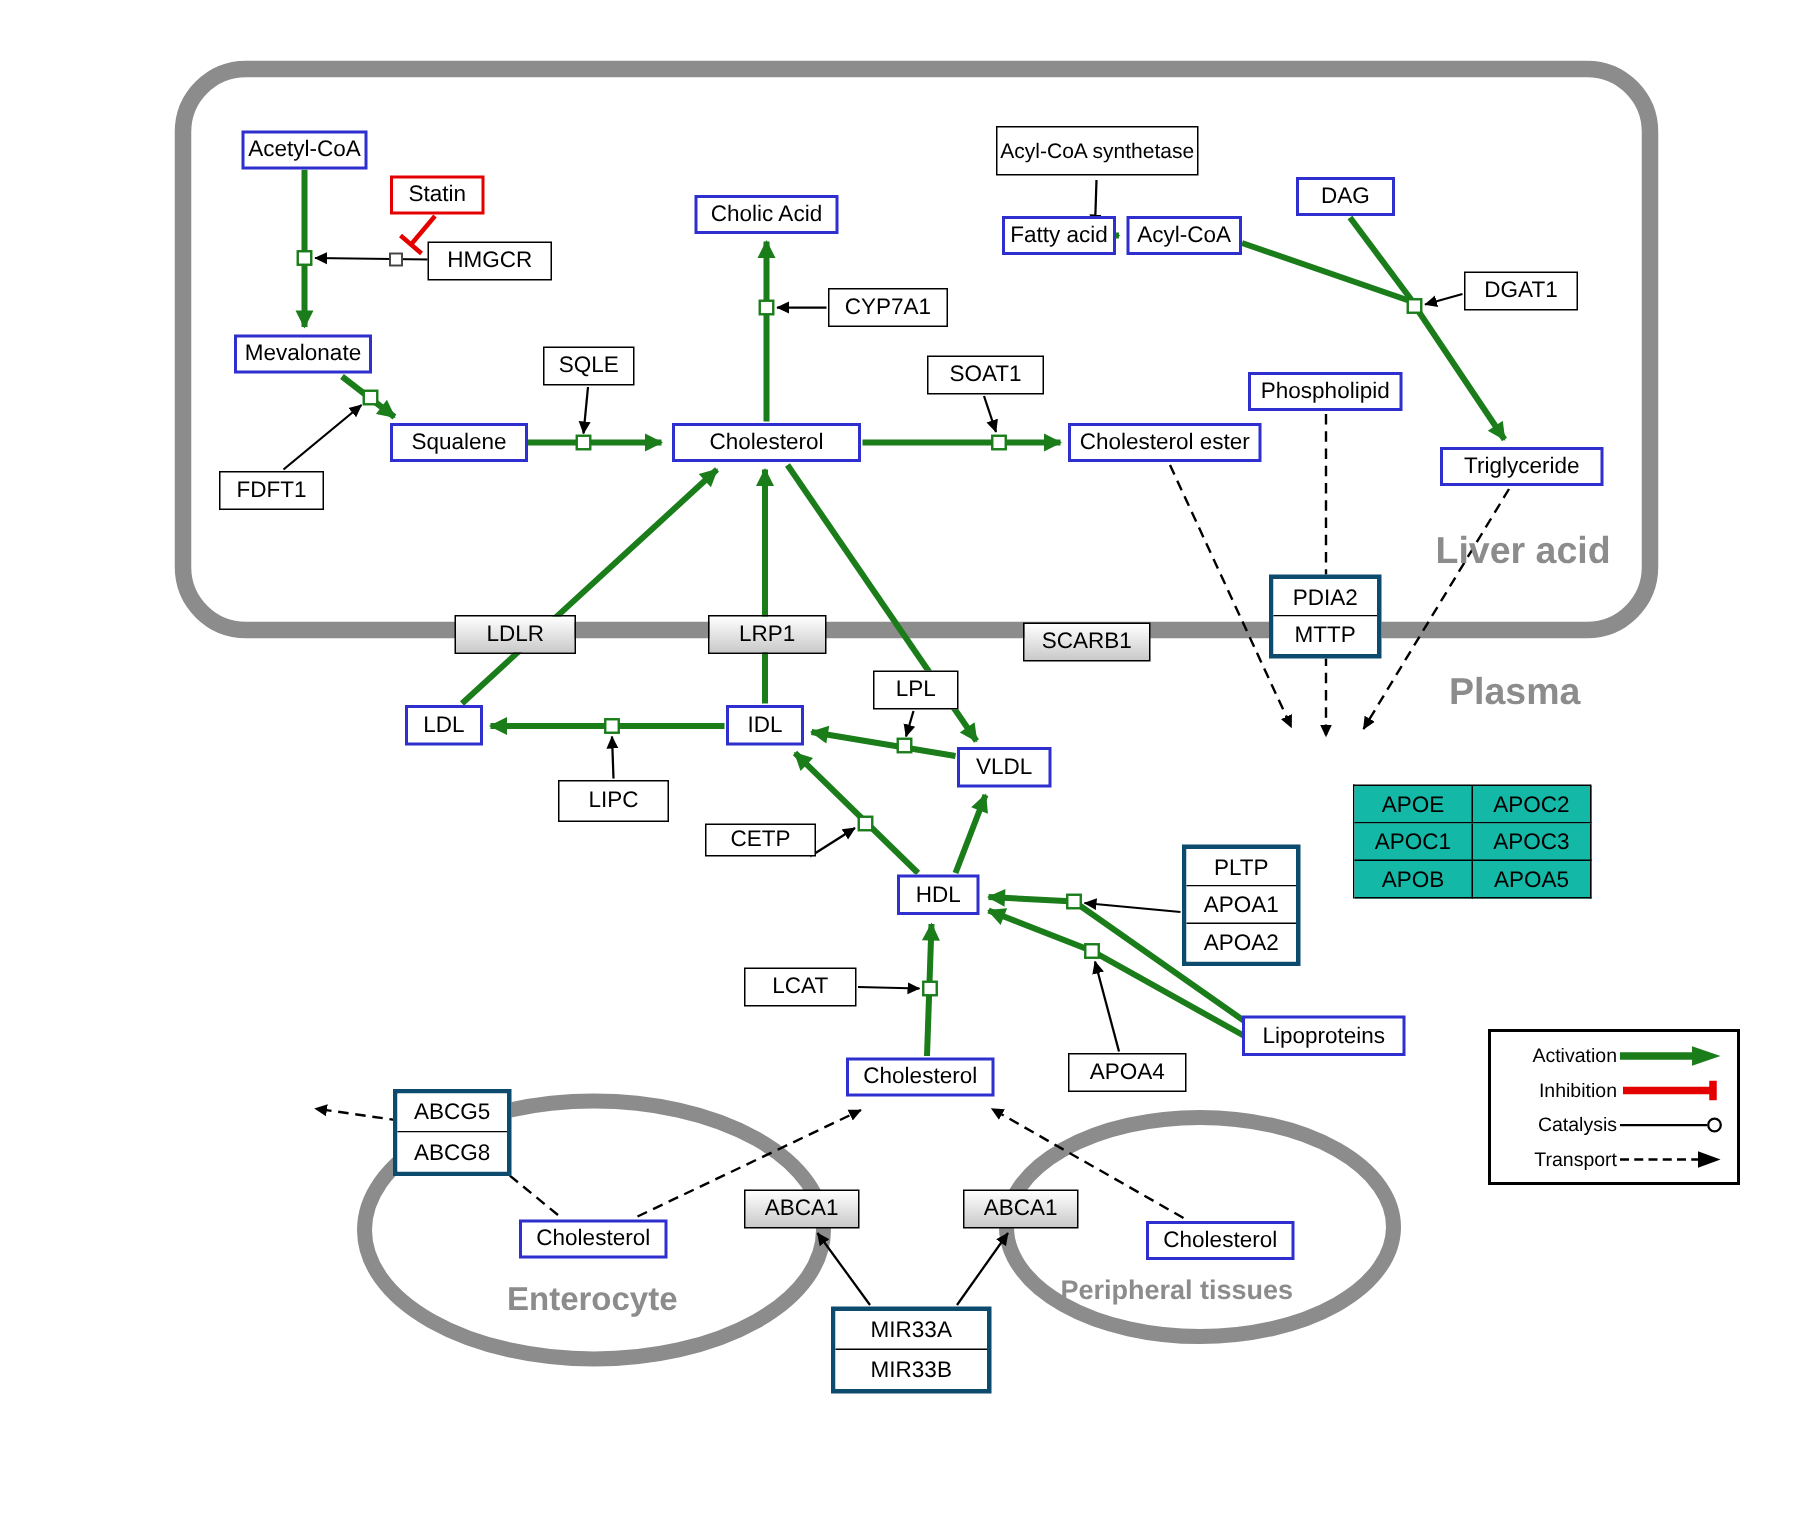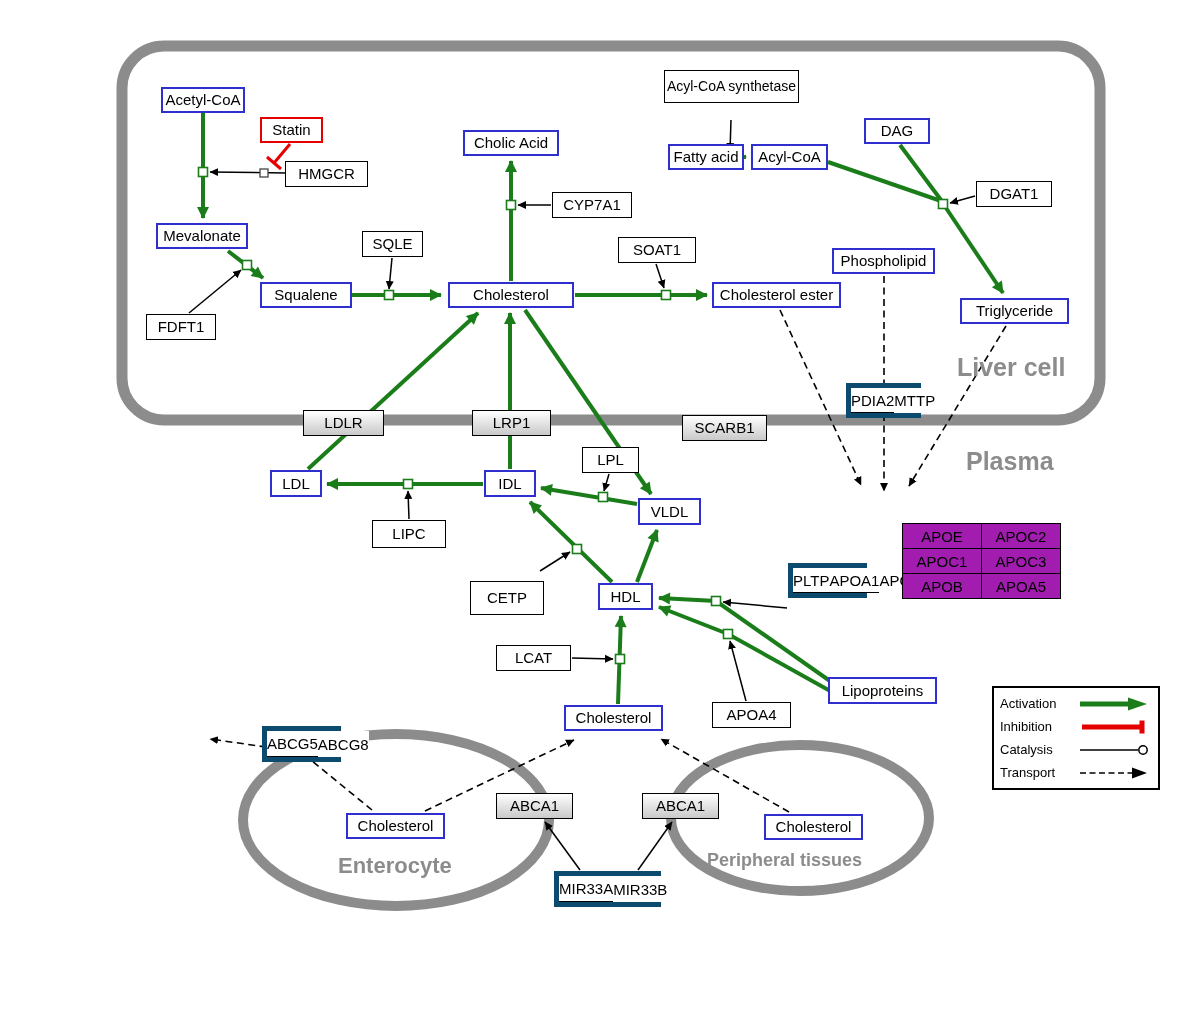--- a/index.html
+++ b/index.html
@@ -4,40 +4,40 @@
 <style>
   *{margin:0;padding:0;box-sizing:border-box}
   html,body{width:1200px;height:1013px;background:#fff;font-family:"Liberation Sans",sans-serif}
   #stage{position:relative;width:1200px;height:1013px;overflow:hidden}
   #canvas{position:absolute;left:0;top:0;width:1200px;height:1013px}
   .node{position:absolute;display:flex;align-items:center;justify-content:center;text-align:center;
         font-size:15px;color:#000;background:#fff;border:1px solid #000;z-index:2;line-height:16px}
   .blue{border:2px solid var(--metabolite_blue,#2f2fd0)}
   .red{border:2px solid var(--inhibition_red,#e50000)}
   .grad{background:linear-gradient(#ffffff,#c9c9c9)}
-  .stack{position:absolute;display:flex;z-index:2;border:5px solid #0c4a6e;background:#fff}
+  .stack{position:absolute;display:flex;flex-direction:column;z-index:2;border:3px solid #0c4a6e;background:#fff}
   .stack .cell{display:flex;align-items:center;justify-content:center;font-size:15px;background:#fff;border-bottom:1px solid #000}
   .stack .cell:last-child{border-bottom:none}
   .apo{position:absolute;display:grid;grid-template-columns:79px 79px;grid-auto-rows:25px;z-index:2;border-top:1px solid #000;border-left:1px solid #000;background:#fff}
-  .apo .cell{display:flex;align-items:center;justify-content:center;font-size:15px;border-right:1px solid #000;border-bottom:1px solid #000;background:#a21caf}
+  .apo .cell{display:flex;align-items:center;justify-content:center;font-size:15px;border-right:1px solid #000;border-bottom:1px solid #000;background:#14b8a6}
   .comp-label{position:absolute;font-weight:bold;color:var(--membrane_gray,#8c8c8c);z-index:1;white-space:nowrap}
   
   .act{stroke:var(--activation_green,#1a7d1a);stroke-width:4;fill:none}
   .cat{stroke:#000;stroke-width:1.5;fill:none}
   .tra{stroke:#000;stroke-width:1.6;fill:none;stroke-dasharray:7 4.5}
   .inh{stroke:var(--inhibition_red,#e50000);stroke-width:3;fill:none}
   .rx{fill:#fff;stroke:var(--activation_green,#1a7d1a);stroke-width:1.6}
   .anchor{fill:#fff;stroke:#444;stroke-width:1.3}
   .mem{fill:none;stroke:var(--membrane_gray,#8c8c8c)}
   #mArrG path{fill:var(--activation_green,#1a7d1a)}
   #mArrB path{fill:#000}
   
   #legend{position:absolute;left:992px;top:686px;width:168px;height:104px;border:2px solid #000;background:#fff;z-index:3;
           display:flex;flex-direction:column;justify-content:space-around;padding:4px 6px}
-  .leg-row{display:flex;align-items:center;justify-content:space-between}
+  .leg-row{display:flex;align-items:center;justify-content:flex-end}
   .leg-row span{font-size:13px;color:#000}
 </style>
 </head>
 <body>
 
 <div id="stage">
 
   <svg id="canvas" viewBox="0 0 1200 1013">
     <defs>
       <marker id="mArrG" markerUnits="userSpaceOnUse" markerWidth="16" markerHeight="16" refX="12" refY="7" orient="auto">
@@ -143,25 +143,25 @@
   <div class="node blue" style="left:346px;top:813px;width:99px;height:26px">Cholesterol</div>
   <div class="node blue" style="left:764px;top:814px;width:99px;height:26px">Cholesterol</div>
 
   <div class="node red" style="left:260px;top:117px;width:63px;height:26px">Statin</div>
 
   <div class="node" style="left:285px;top:161px;width:83px;height:26px">HMGCR</div>
   <div class="node" style="left:146px;top:314px;width:70px;height:26px">FDFT1</div>
   <div class="node" style="left:362px;top:231px;width:61px;height:26px">SQLE</div>
   <div class="node" style="left:552px;top:192px;width:80px;height:26px">CYP7A1</div>
   <div class="node" style="left:618px;top:237px;width:78px;height:26px">SOAT1</div>
-  <div class="node" style="left:664px;top:70px;width:135px;height:33px;font-size:14px;line-height:15px;padding:1px">Acyl-CoA synthetase</div>
+  <div class="node" style="left:664px;top:84px;width:135px;height:33px;font-size:14px;line-height:15px;padding:1px">Acyl-CoA synthetase</div>
   <div class="node" style="left:976px;top:181px;width:76px;height:26px">DGAT1</div>
   <div class="node" style="left:582px;top:447px;width:57px;height:26px">LPL</div>
   <div class="node" style="left:372px;top:520px;width:74px;height:28px">LIPC</div>
-  <div class="node" style="left:470px;top:581px;width:74px;height:34px">CETP</div>
+  <div class="node" style="left:470px;top:549px;width:74px;height:22px">CETP</div>
   <div class="node" style="left:496px;top:645px;width:75px;height:26px">LCAT</div>
   <div class="node" style="left:712px;top:702px;width:79px;height:26px">APOA4</div>
 
   <div class="node grad" style="left:303px;top:410px;width:81px;height:26px">LDLR</div>
   <div class="node grad" style="left:472px;top:410px;width:79px;height:26px">LRP1</div>
   <div class="node grad" style="left:682px;top:415px;width:85px;height:26px">SCARB1</div>
   <div class="node grad" style="left:496px;top:793px;width:77px;height:26px">ABCA1</div>
   <div class="node grad" style="left:642px;top:793px;width:77px;height:26px">ABCA1</div>
 
   <div class="stack" style="left:262px;top:726px;width:79px">
@@ -187,21 +187,21 @@
 
   <div class="apo" style="left:902px;top:523px">
     <div class="cell">APOE</div>
     <div class="cell">APOC2</div>
     <div class="cell">APOC1</div>
     <div class="cell">APOC3</div>
     <div class="cell">APOB</div>
     <div class="cell">APOA5</div>
   </div>
 
-  <div class="comp-label" style="left:957px;top:353px;font-size:25px">Liver cell</div>
+  <div class="comp-label" style="left:957px;top:353px;font-size:25px">Liver acid</div>
   <div class="comp-label" style="left:966px;top:447px;font-size:25px">Plasma</div>
   <div class="comp-label" style="left:338px;top:853px;font-size:22px">Enterocyte</div>
   <div class="comp-label" style="left:707px;top:850px;font-size:18px">Peripheral tissues</div>
 
   <div id="legend">
     <div class="leg-row">
       <span>Activation</span>
       <svg width="74" height="16">
         <path d="M2,8 H50" stroke="#1a7d1a" stroke-width="5" fill="none"></path>
         <path d="M50,1.5 L69,8 L50,14.5 Z" fill="#1a7d1a"></path>

